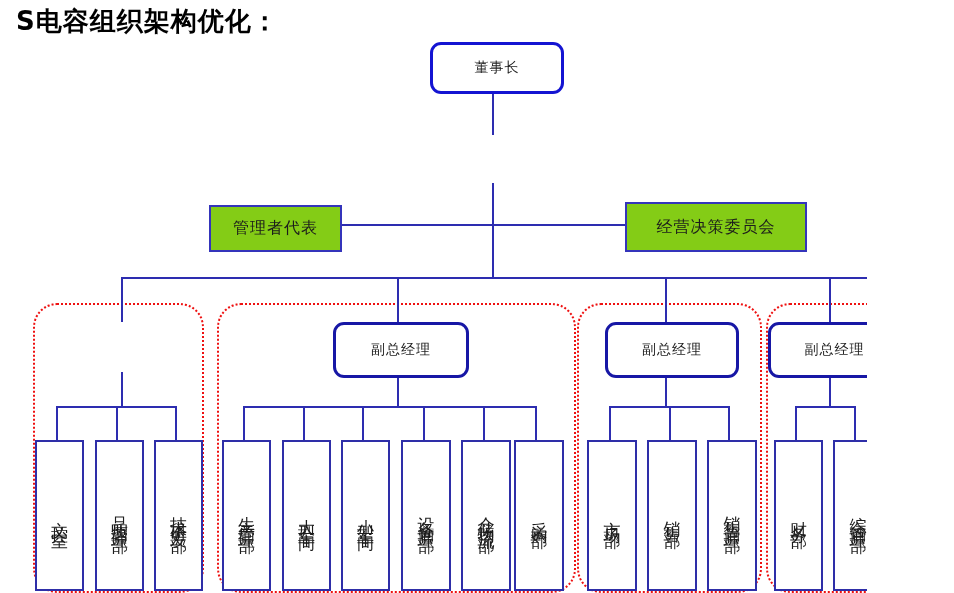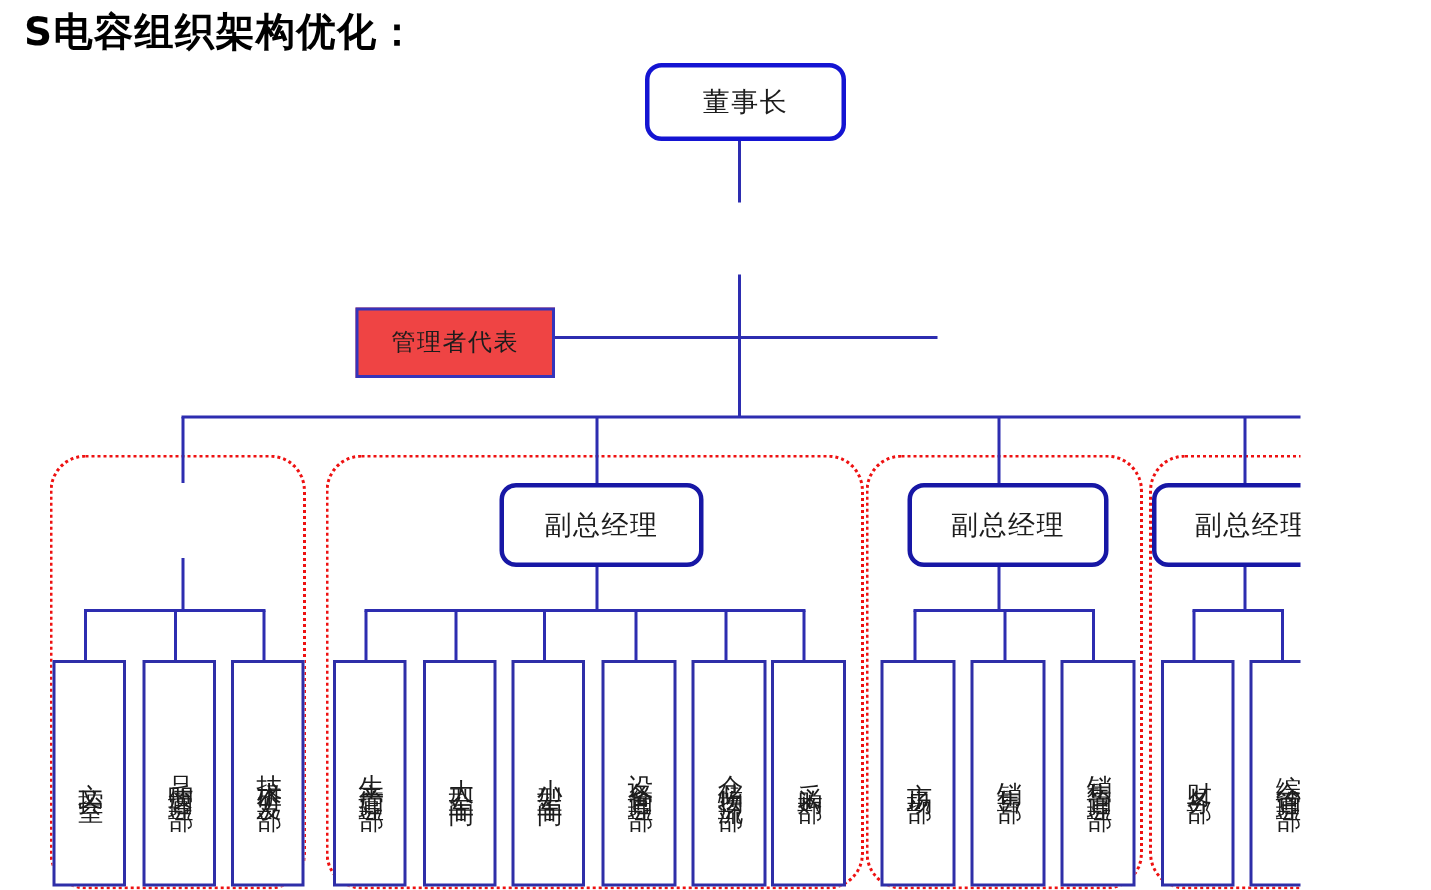--- a/index.html
+++ b/index.html
@@ -8,28 +8,28 @@
     font-family:"DejaVu Sans","Liberation Sans",sans-serif;color:#1a1a1a;
   }
   .title{
     position:absolute;left:16px;top:4px;margin:0;
     font-size:26px;font-weight:800;letter-spacing:1px;color:#000;
   }
   
   .rbox{
     position:absolute;background:#fff;border:3px solid #1717a5;border-radius:11px;
     display:flex;align-items:center;justify-content:center;
-    font-size:18px;font-weight:500;color:#1c1c1c;z-index:3;letter-spacing:1px;
+    font-size:14px;font-weight:500;color:#1c1c1c;z-index:3;letter-spacing:1px;
   }
   .rbox.bright{border-color:#1414d2;}
   
   .sbox{
-    position:absolute;background:#ef4444;border:2px solid #3434bb;
+    position:absolute;background:#84cc16;border:2px solid #3434bb;
     display:flex;align-items:center;justify-content:center;
-    font-size:16px;color:#1c1c1c;z-index:3;letter-spacing:1px;margin-left:28px;
+    font-size:16px;color:#1c1c1c;z-index:3;letter-spacing:1px;
   }
   
   .vbox{
     position:absolute;top:440px;height:147px;width:45px;background:#fff;
     border:2px solid #2e2ea8;display:flex;align-items:center;justify-content:center;
     z-index:3;
   }
   .vbox span{
     writing-mode:vertical-rl;text-orientation:upright;
     font-size:17px;letter-spacing:5px;color:#1c1c1c;line-height:1;
@@ -45,20 +45,21 @@
 </head>
 <body>
 
 <div class="stage">
 
   <h1 class="title">S电容组织架构优化：</h1>
 
   <div class="rbox bright" style="left:430px;top:42px;width:128px;height:46px;">董事长</div>
 
   <div class="sbox" style="left:209px;top:205px;width:129px;height:43px;">管理者代表</div>
+  <div class="sbox" style="left:625px;top:202px;width:178px;height:46px;">经营决策委员会</div>
 
   <div class="rbox" style="left:333px;top:322px;width:130px;height:50px;">副总经理</div>
   <div class="rbox" style="left:605px;top:322px;width:128px;height:50px;">副总经理</div>
   <div class="rbox" style="left:768px;top:322px;width:127px;height:50px;">副总经理</div>
 
   <div class="outline" style="left:33px;width:167px;"></div>
   <div class="outline" style="left:217px;width:355px;"></div>
   <div class="outline" style="left:577px;width:181px;"></div>
   <div class="outline" style="left:766px;width:133px;"></div>
 

